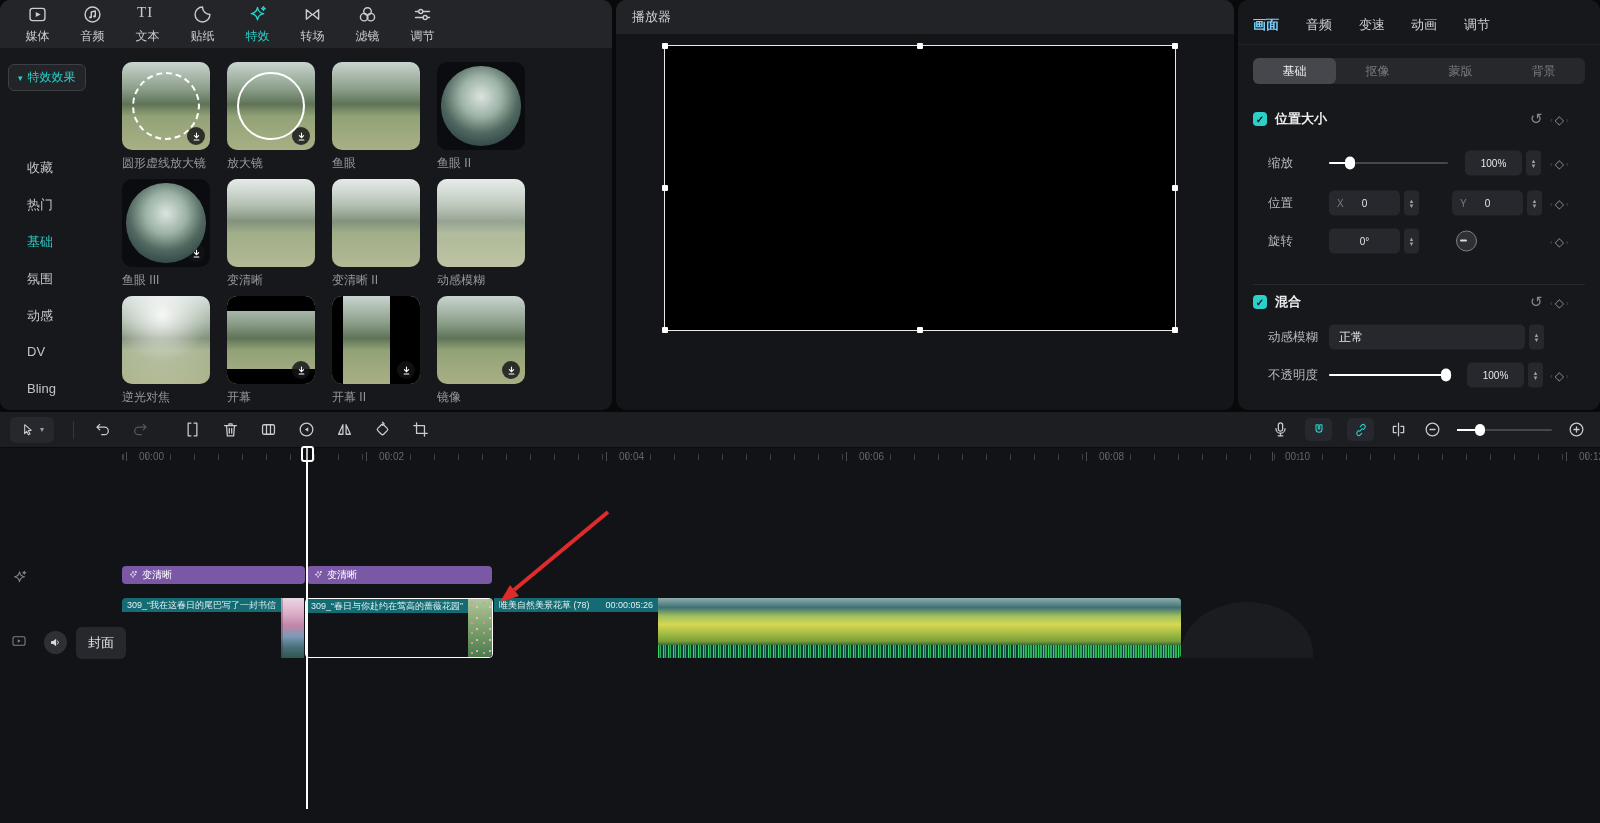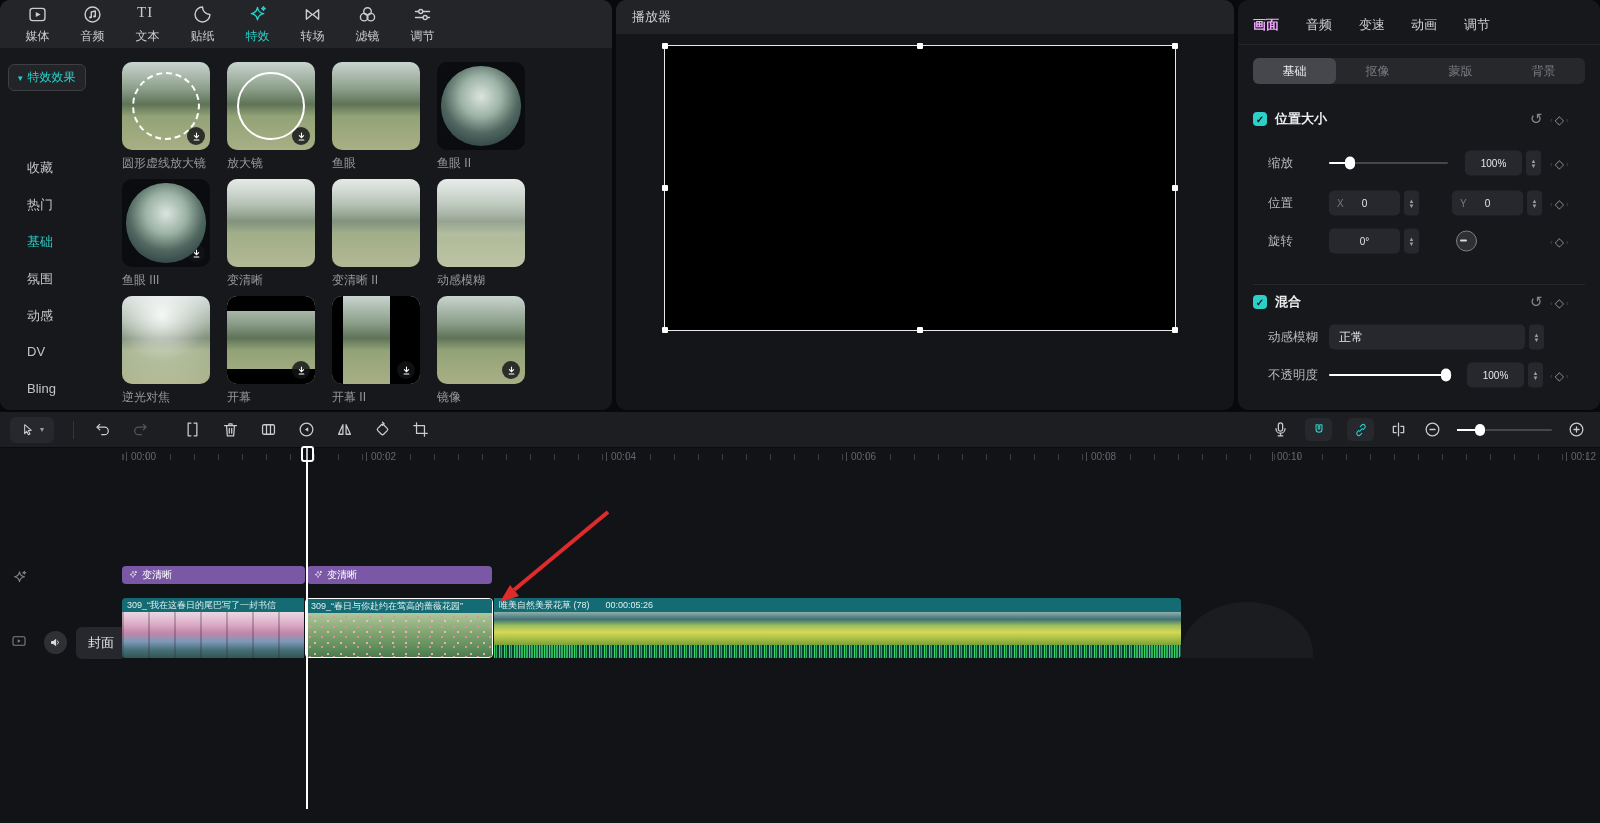--- a/index.html
+++ b/index.html
@@ -53,21 +53,21 @@
   #tc-total{position:absolute;left:104px;color:#8d8f93}
   #quality{position:absolute;left:182px;color:#c3c4c7;font-size:12.5px;cursor:pointer}
   #quality .caret{font-size:9px;color:#8d8f93}
   #play-btn{position:absolute;left:50%;transform:translateX(-50%);color:#e8e9ea;font-size:15px;cursor:pointer}
   .pc-ic{position:absolute;width:22px;height:18px;color:#a6a8ac;cursor:pointer}
   #fit-btn{position:absolute;right:48px;border:1.5px solid #a6a8ac;border-radius:3px;color:#a6a8ac;font-size:9px;padding:1.5px 3px;cursor:pointer}
 
   
   #insp-card{left:1238px;top:0;width:362px;height:410px}
   .itab{position:absolute;top:16px;font-size:13px;color:#cfd0d2;cursor:pointer}
-  .itab.active{color:#f0abfc;font-weight:bold}
+  .itab.active{color:#7dd3fc;font-weight:bold}
   #insp-sep{position:absolute;left:0;right:0;top:44px;height:1px;background:#222428}
   #subtabs{position:absolute;left:15px;top:58px;width:332px;height:26px;background:#26282c;border-radius:6px;display:flex}
   .stab{flex:1;display:flex;align-items:center;justify-content:center;font-size:12px;color:#77797e;cursor:pointer;border-radius:6px}
   .stab.active{background:#45474c;color:#ededee}
   .sec-h{position:absolute;display:flex;align-items:center;gap:8px;font-weight:bold;font-size:13px;color:#eceded}
   .cb{width:14px;height:14px;background:#2bd1c9;border-radius:4px;color:#0c1112;font-size:10px;display:flex;align-items:center;justify-content:center;cursor:pointer}
   .reset{position:absolute;color:#85878c;font-size:15px;cursor:pointer}
   .kf{position:absolute;display:inline-flex;align-items:center;gap:2px;color:#8e9094;font-size:12px;cursor:pointer}
   .kf b{color:#4b4d51;font-size:8px;font-weight:normal}
   .ilab{position:absolute;left:30px;font-size:12.5px;color:#b7b8bb;transform:translateY(-50%)}
@@ -95,34 +95,34 @@
   .tl-div{width:1px;height:18px;background:#33353a}
   #tl-right{position:absolute;right:14px;display:flex;align-items:center;gap:15px}
   .tl-boxed{width:27px;height:23px;background:#26282d;border-radius:5px;display:flex;align-items:center;justify-content:center;cursor:pointer}
   .teal{color:#2bd1c9}
   #tl-zoom-slider{position:relative;width:95px;height:2px;background:#45474c;border-radius:1px;cursor:pointer}
   #tl-zoom-slider .fill{position:absolute;left:0;top:0;height:100%;width:24%;background:#fff}
   #tl-zoom-slider .knob{position:absolute;left:24%;top:50%;transform:translate(-50%,-50%);width:10px;height:12px;background:#fff;border-radius:5px}
 
   #ruler{position:absolute;left:0;top:36px;right:0;height:16px;cursor:pointer}
   #ticks{position:absolute;left:122px;right:6px;top:6px;height:6px;background:repeating-linear-gradient(90deg,#3c3e43 0 1.5px,rgba(0,0,0,0) 1.5px 24px)}
-  .rl{position:absolute;top:3px;display:flex;align-items:center;gap:4px;font-size:10px;color:#63666b;white-space:nowrap}
+  .rl{position:absolute;top:3px;display:flex;align-items:center;gap:12px;font-size:10px;color:#63666b;white-space:nowrap}
   .rl i{width:1px;height:9px;background:#4a4d52}
   .rl u{text-decoration:none;font-style:normal}
 
   .gut-ic{position:absolute;color:#7f8185}
   #cover-btn{position:absolute;left:76px;top:215px;width:50px;height:32px;background:#26282d;border-radius:6px;display:flex;align-items:center;justify-content:center;font-size:13px;color:#e5e6e8;cursor:pointer}
   #spk{position:absolute;left:44px;top:219px;width:23px;height:23px;border-radius:50%;background:#2e3034;display:flex;align-items:center;justify-content:center;color:#dadbdd;cursor:pointer}
   #spk .ic,#vid-ic .ic{width:15px;height:15px}
   #vid-ic{position:absolute;left:10px;top:221px;width:18px;height:16px;color:#7f8185;cursor:pointer}
   #fxtrack-ic{position:absolute;left:11px;top:157px;width:17px;height:17px;color:#7f8185}
 
   .fxclip{position:absolute;top:154px;height:18px;background:#7a58a6;border-radius:4px;display:flex;align-items:center;gap:4px;padding-left:6px;box-sizing:border-box;color:#fff;font-size:10px;white-space:nowrap;overflow:hidden;cursor:pointer}
   .fxclip .ic{width:10px;height:10px;flex:none}
-  .vclip{position:absolute;top:186px;height:60px;display:flex;flex-direction:column;overflow:hidden;box-sizing:border-box;cursor:pointer}
+  .vclip{position:absolute;top:186px;height:60px;display:flex;flex-direction:row;overflow:hidden;box-sizing:border-box;cursor:pointer}
   .vclip.first{border-radius:4px 0 0 4px}
   .vclip.last{border-radius:0 4px 4px 0}
   .vclip.selected{border:1.5px solid #fff;border-radius:4px;z-index:3}
   .vtitle{height:14px;flex:none;background:#156b73;font-size:9px;line-height:14px;color:#ddf0f0;white-space:nowrap;overflow:hidden;padding:0 5px;display:flex;gap:16px}
   .vbody{flex:1}
   .blossom{background:repeating-linear-gradient(90deg,rgba(60,35,50,.28) 0 2px,rgba(0,0,0,0) 2px 26px),linear-gradient(180deg,#ead7e2 0%,#dcadc8 26%,#c286a8 46%,#7b9ab8 64%,#49707a 82%,#2e5752 100%)}
   .roses{background:radial-gradient(circle 2px at 4px 4px,rgba(228,140,170,.95) 55%,rgba(228,140,170,0) 70%) 0 0/12px 10px,radial-gradient(circle 1.5px at 9px 8px,rgba(240,195,205,.8) 55%,rgba(240,195,205,0) 70%) 0 0/13px 11px,linear-gradient(180deg,#aec79b 0%,#87a873 40%,#63905c 75%,#4c7a4e 100%)}
   .rapeseed{position:relative;background:linear-gradient(180deg,#8fb0ab 0%,#3f7076 16%,#9fc05c 30%,#d6d855 44%,#a8bf44 58%,#7aa03a 72%,#0a3c38 84% 100%)}
   .rapeseed::after{content:"";position:absolute;left:0;right:0;bottom:0;height:13px;background:repeating-linear-gradient(90deg,#38d46a 0 1px,rgba(56,212,106,.25) 1px 2.5px,#2fae57 2.5px 3.5px,rgba(10,60,56,0) 3.5px 5px),#0a3c38}
   #hump{position:absolute;left:1181px;top:190px;width:132px;height:56px;background:#1a1c20;border-radius:55% 55% 0 0/100% 100% 0 0}

